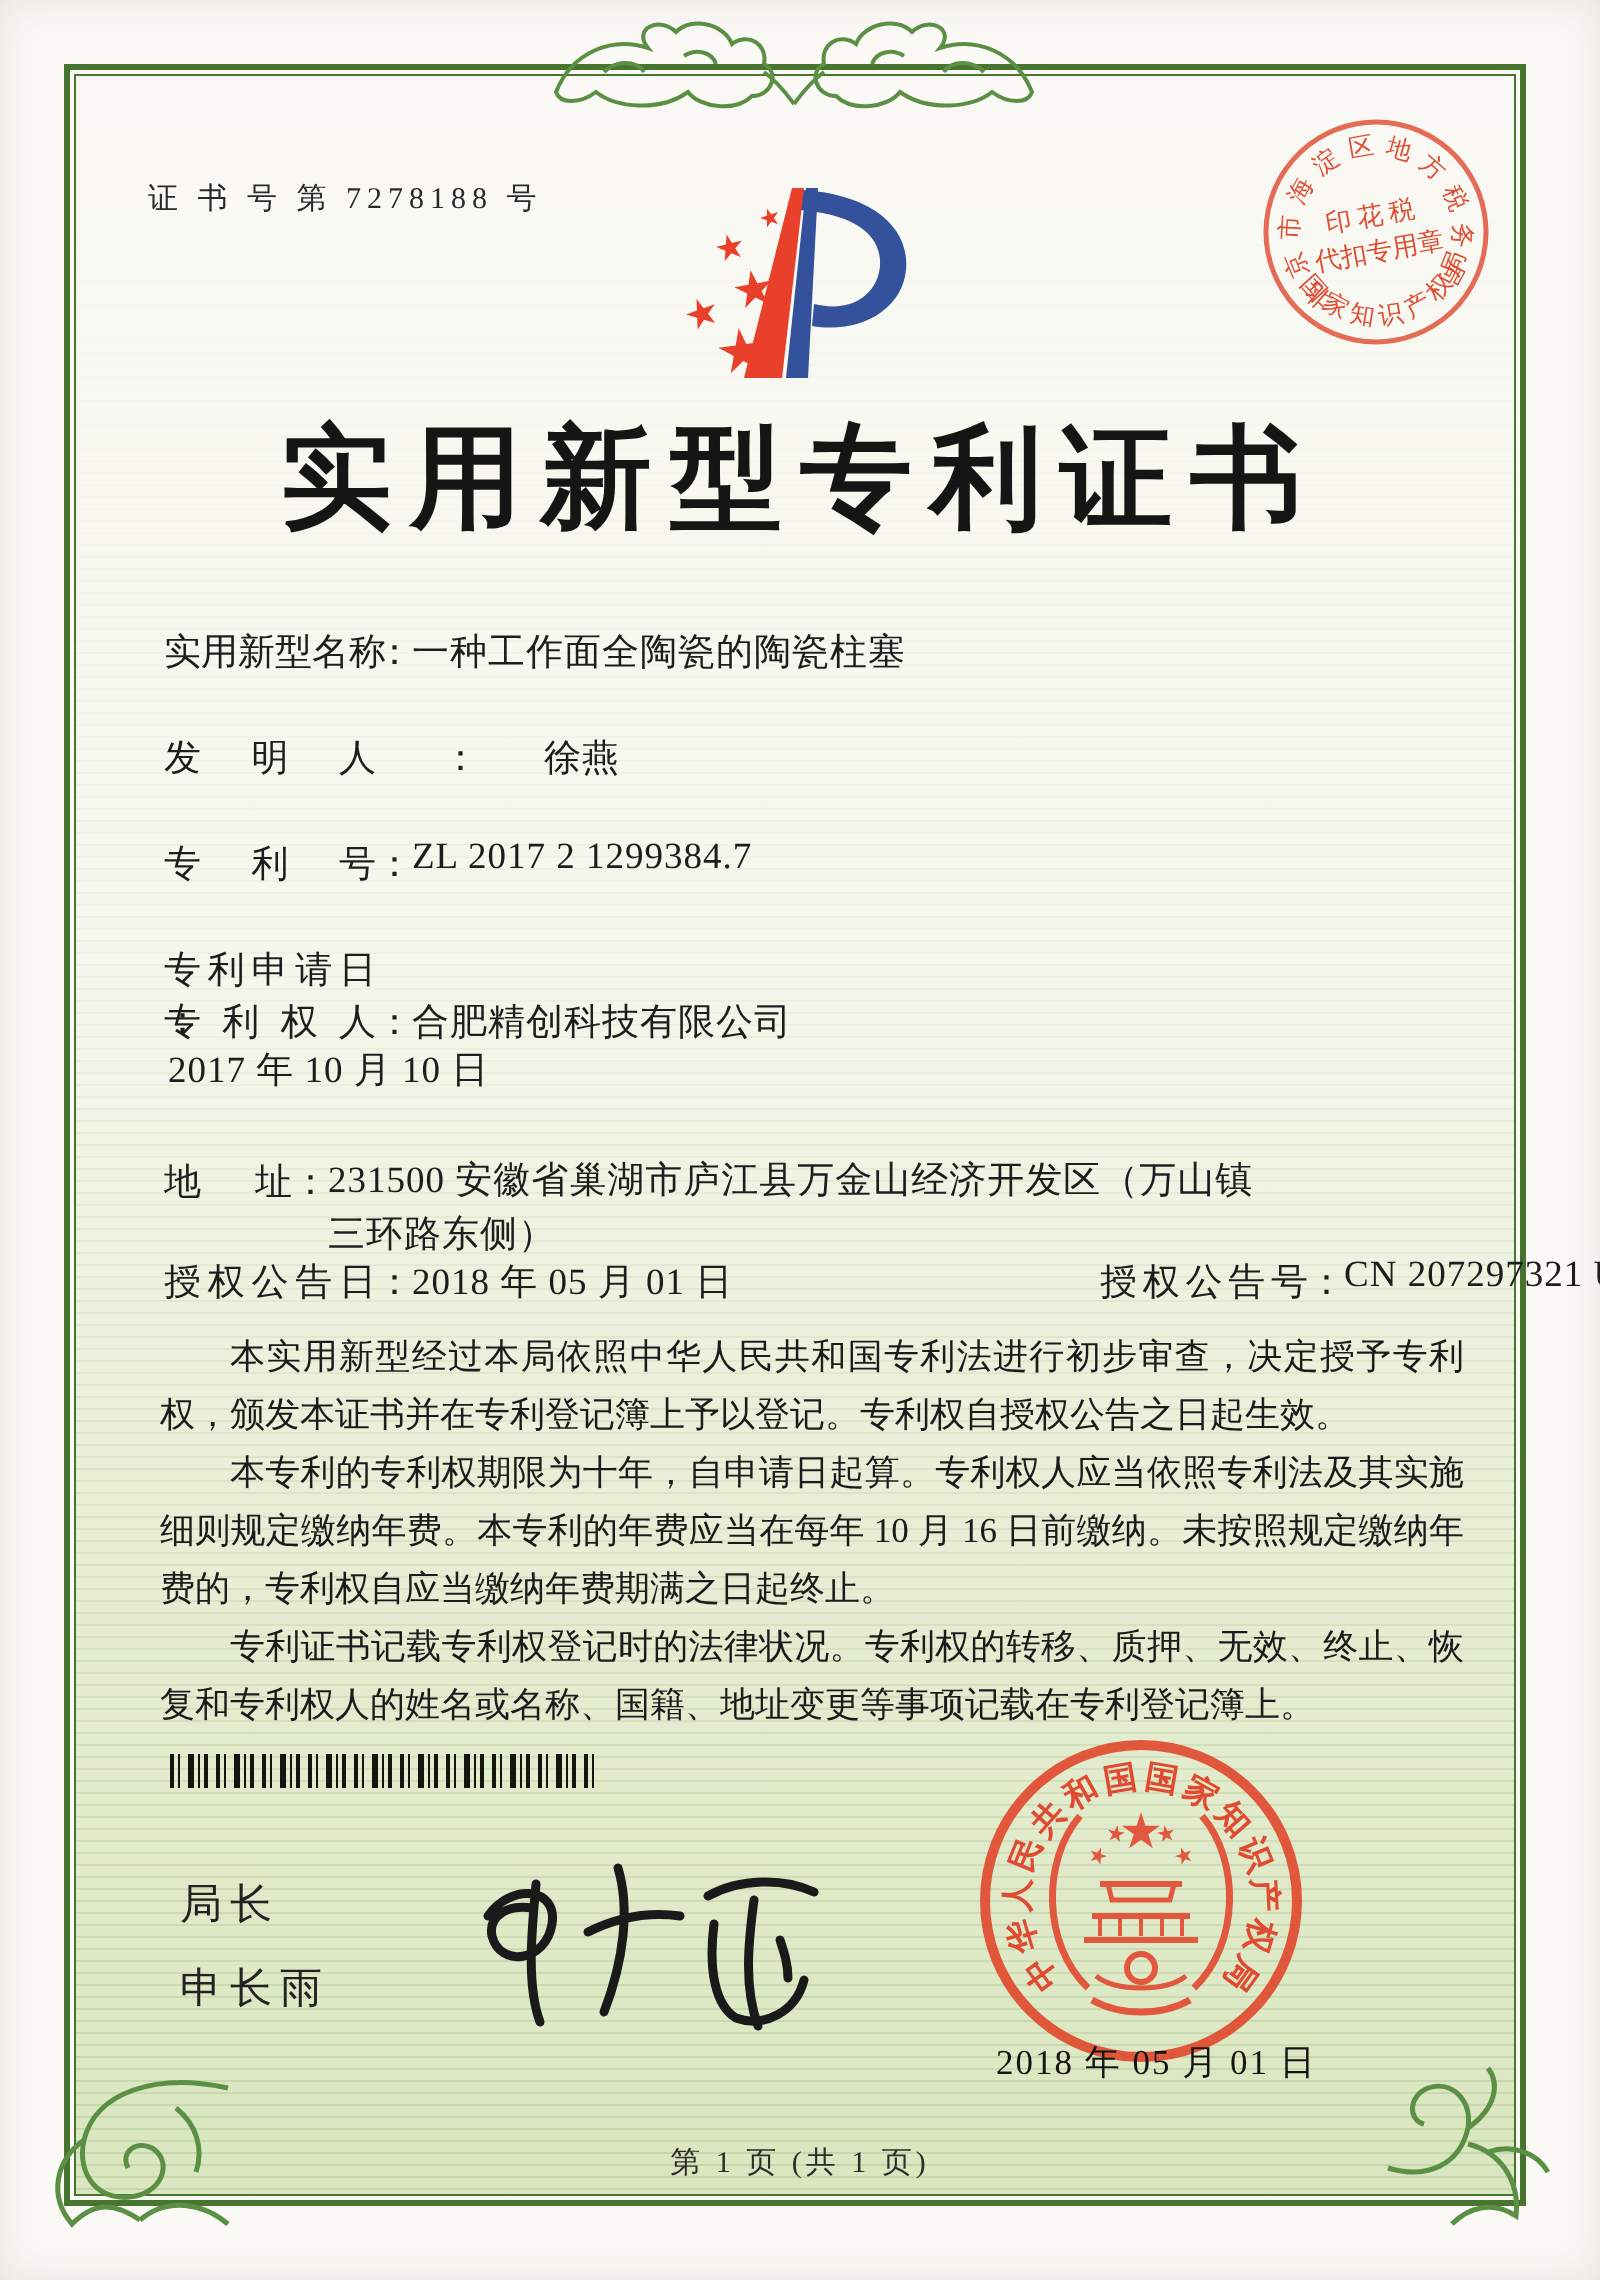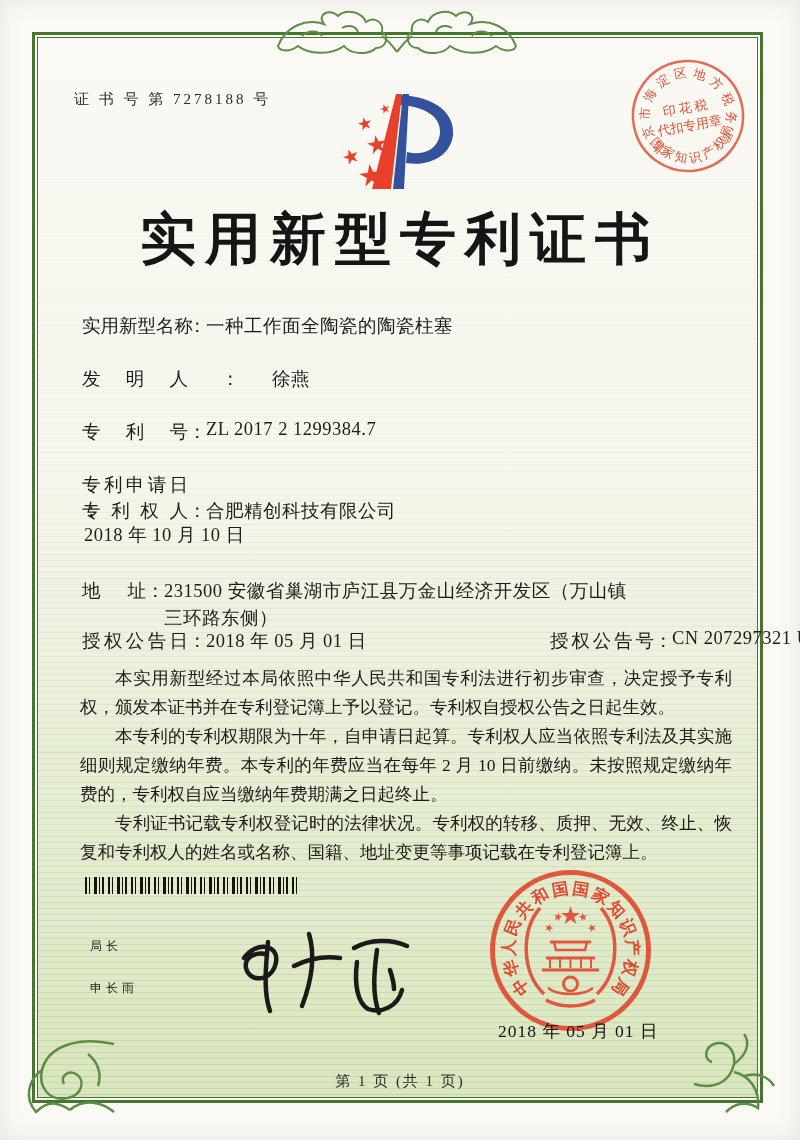--- a/index.html
+++ b/index.html
@@ -44,21 +44,21 @@
   .body-text { position:absolute; left:80px; top:664px; width:652px;
                font-size:17.5px; line-height:29px; color:#1b1b1b; text-align:justify; }
   .body-text p { text-indent:2em; }
 
   .barcode { position:absolute; left:85px; top:877px; width:212px; height:17px;
     background:repeating-linear-gradient(90deg,
       #15150f 0 2px, transparent 2px 4px, #15150f 4px 5px, transparent 5px 9px,
       #15150f 9px 12px, transparent 12px 14px, #15150f 14px 15px, transparent 15px 17px,
       #15150f 17px 19px, transparent 19px 23px); }
 
-  .director { position:absolute; left:90px; font-size:12px; color:#222;
+  .director { position:absolute; left:90px; font-size:21px; color:#222;
               font-family:"Liberation Sans","DejaVu Sans",sans-serif; letter-spacing:4px; }
   .director.t1 { top:938px; } .director.t2 { top:980px; }
 
   .signature { position:absolute; left:216px; top:914px; }
 
   .big-seal { position:absolute; left:488px; top:868px; }
   .seal-date { position:absolute; left:498px; top:1019px; width:180px;
                font-size:17.5px; letter-spacing:1px; color:#141414; z-index:5; }
 
   .tax-stamp { position:absolute; left:628px; top:56px; transform:rotate(-10deg); }
@@ -136,21 +136,21 @@
     <span class="fvalue">徐燕</span>
   </div>
   <div class="frow" style="top:419px;">
     <span class="flabel">专利号</span>
       <span class="fcolon">：</span>
     <span class="fvalue">ZL 2017 2 1299384.7</span>
   </div>
   <div class="frow" style="top:472px;flex-direction:column;">
     <span class="flabel">专利申请日</span>
       <span class="fcolon">：</span>
-    <span class="fvalue">2018 年 10 月 10 日</span>
+    <span class="fvalue">2017 年 10 月 10 日</span>
   </div>
   <div class="frow" style="top:498px;">
     <span class="flabel">专利权人</span>
       <span class="fcolon">：</span>
     <span class="fvalue">合肥精创科技有限公司</span>
   </div>
   <div class="frow" style="top:578px;">
     <span class="flabel narrow">地址</span>
       <span class="fcolon">：</span>
     <span class="fvalue">
@@ -164,21 +164,21 @@
     <span class="fvalue">2018 年 05 月 01 日</span>
     <span class="grant-right">
       <span class="flabel">授权公告号</span>
         <span class="fcolon">：</span>
       <span class="fvalue">CN 207297321 U</span>
     </span>
   </div>
 
   <div class="body-text">
     <p>本实用新型经过本局依照中华人民共和国专利法进行初步审查，决定授予专利权，颁发本证书并在专利登记簿上予以登记。专利权自授权公告之日起生效。</p>
-    <p>本专利的专利权期限为十年，自申请日起算。专利权人应当依照专利法及其实施细则规定缴纳年费。本专利的年费应当在每年 2 月 10 日前缴纳。未按照规定缴纳年费的，专利权自应当缴纳年费期满之日起终止。</p>
+    <p>本专利的专利权期限为十年，自申请日起算。专利权人应当依照专利法及其实施细则规定缴纳年费。本专利的年费应当在每年 10 月 16 日前缴纳。未按照规定缴纳年费的，专利权自应当缴纳年费期满之日起终止。</p>
     <p>专利证书记载专利权登记时的法律状况。专利权的转移、质押、无效、终止、恢复和专利权人的姓名或名称、国籍、地址变更等事项记载在专利登记簿上。</p>
   </div>
 
   <div class="barcode"></div>
 
   <div class="director t1">局长</div>
   <div class="director t2">申长雨</div>
 
   <svg class="signature" width="205" height="105" viewBox="0 0 205 105" fill="none" stroke="#1a1a1a" stroke-width="4.5" stroke-linecap="round">
     <path d="M52 28 C50 50 47 78 54 97"></path>

